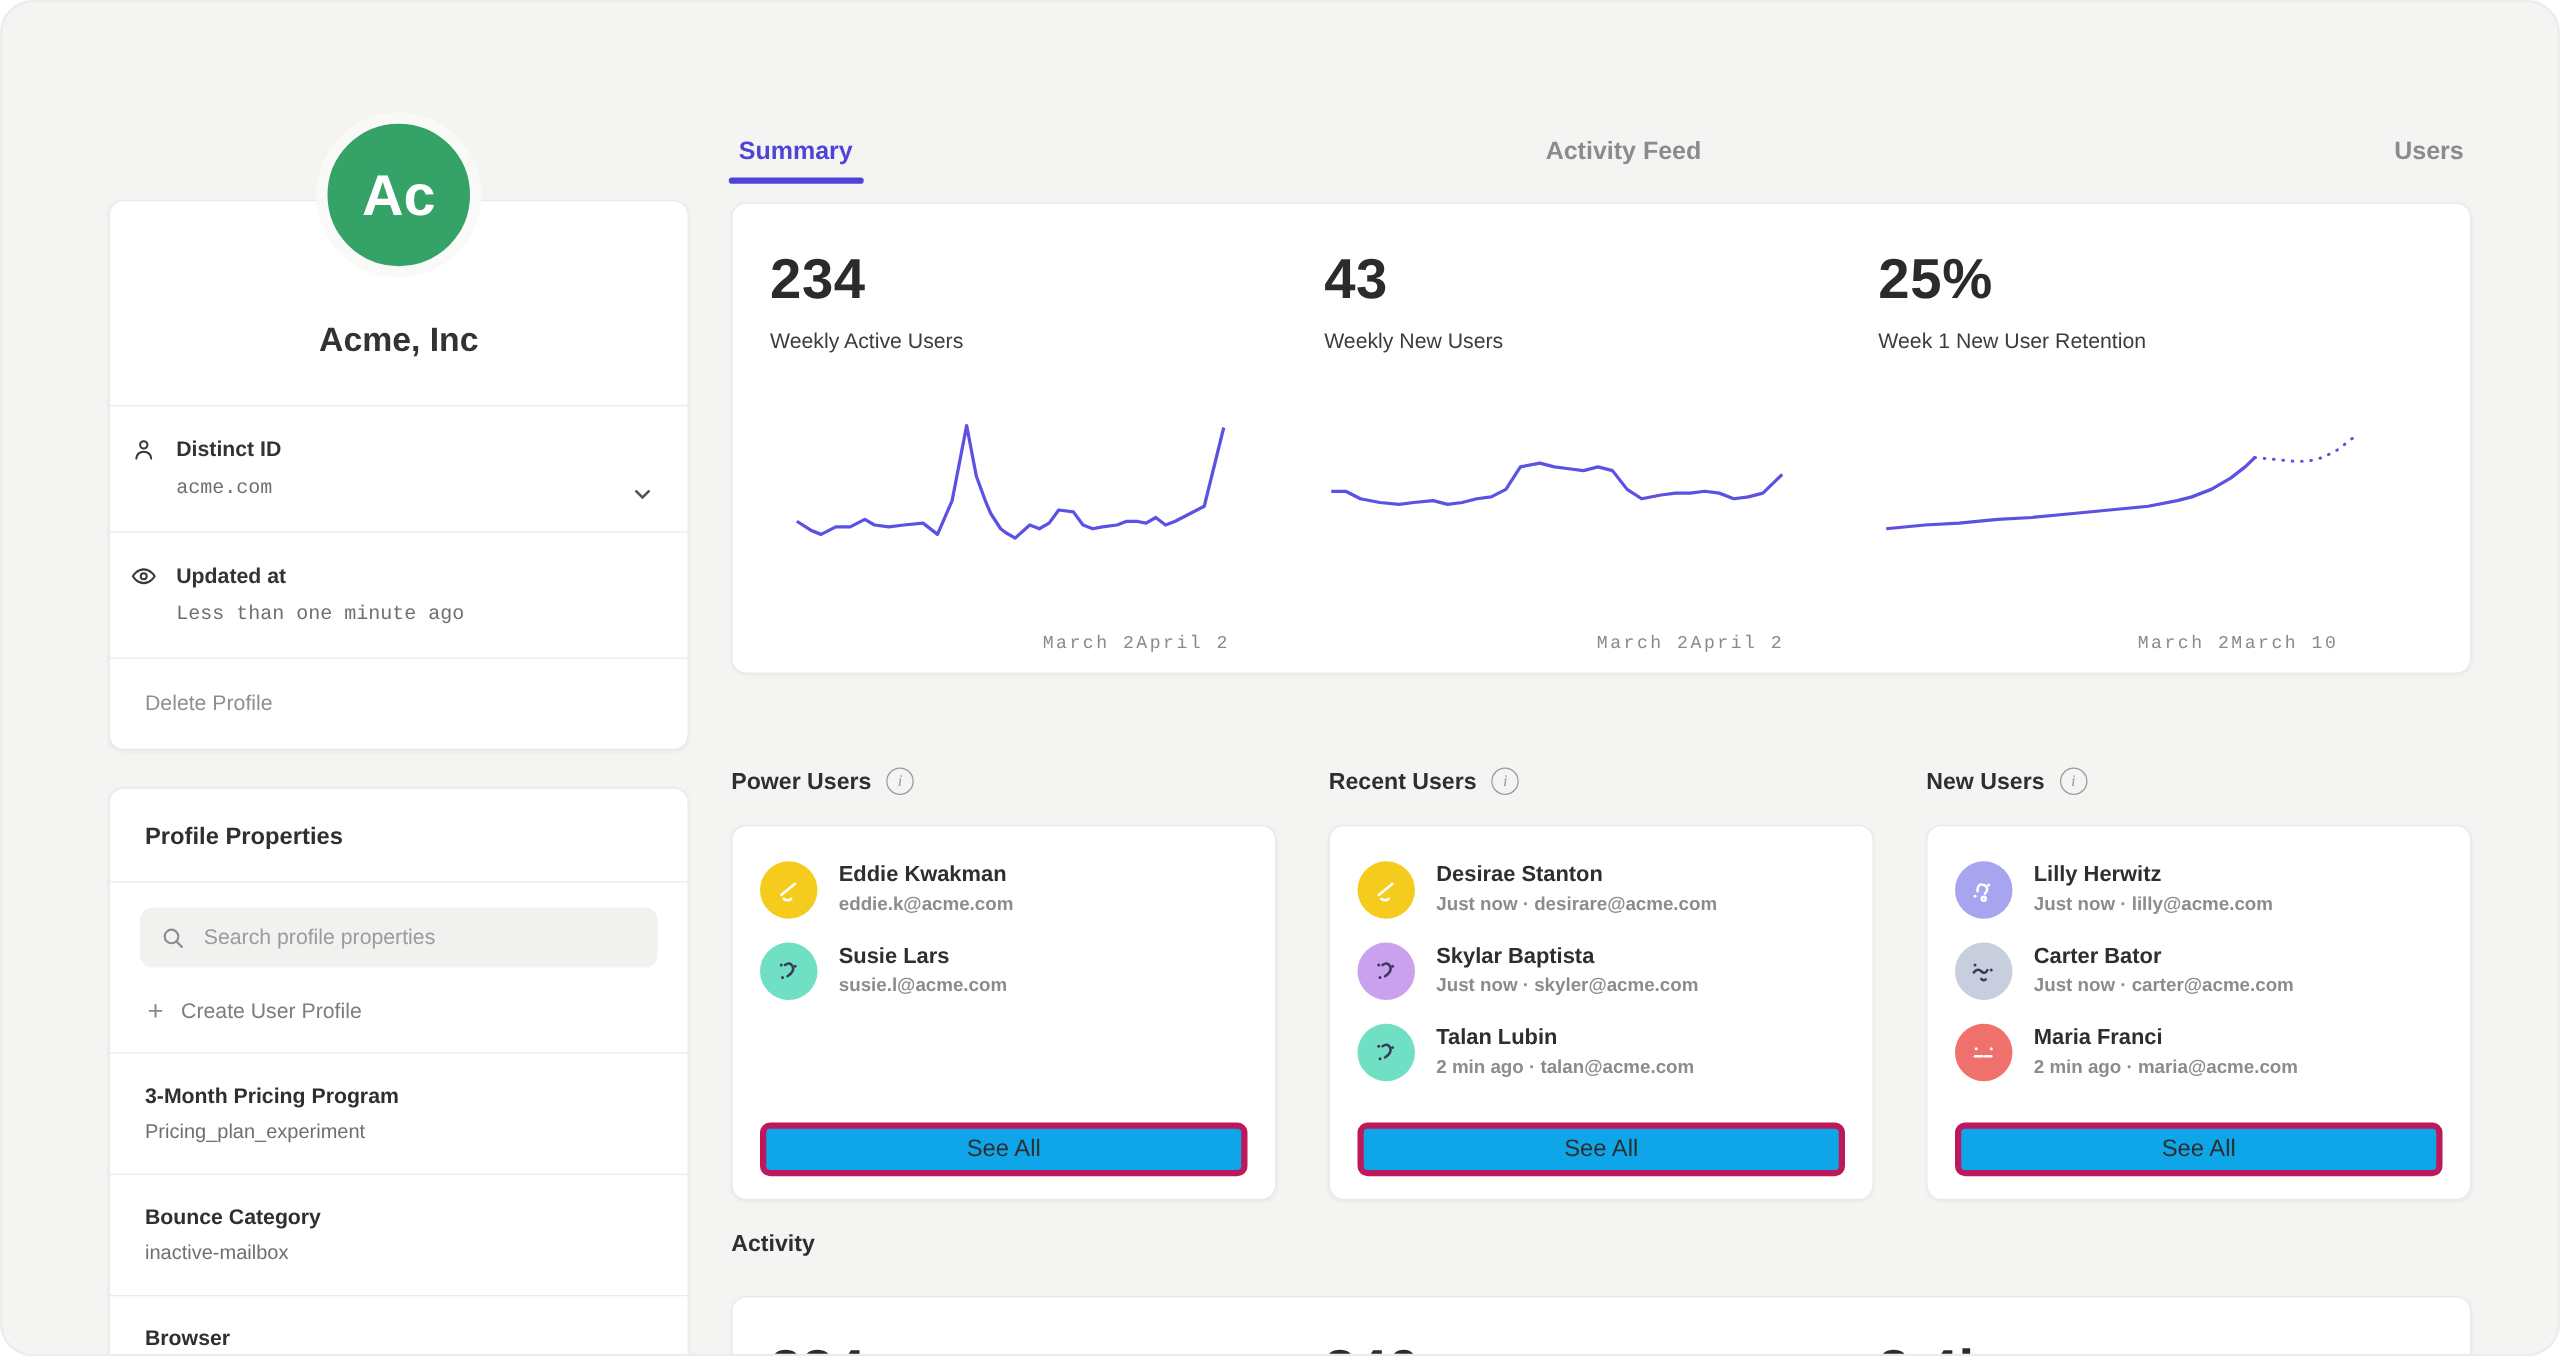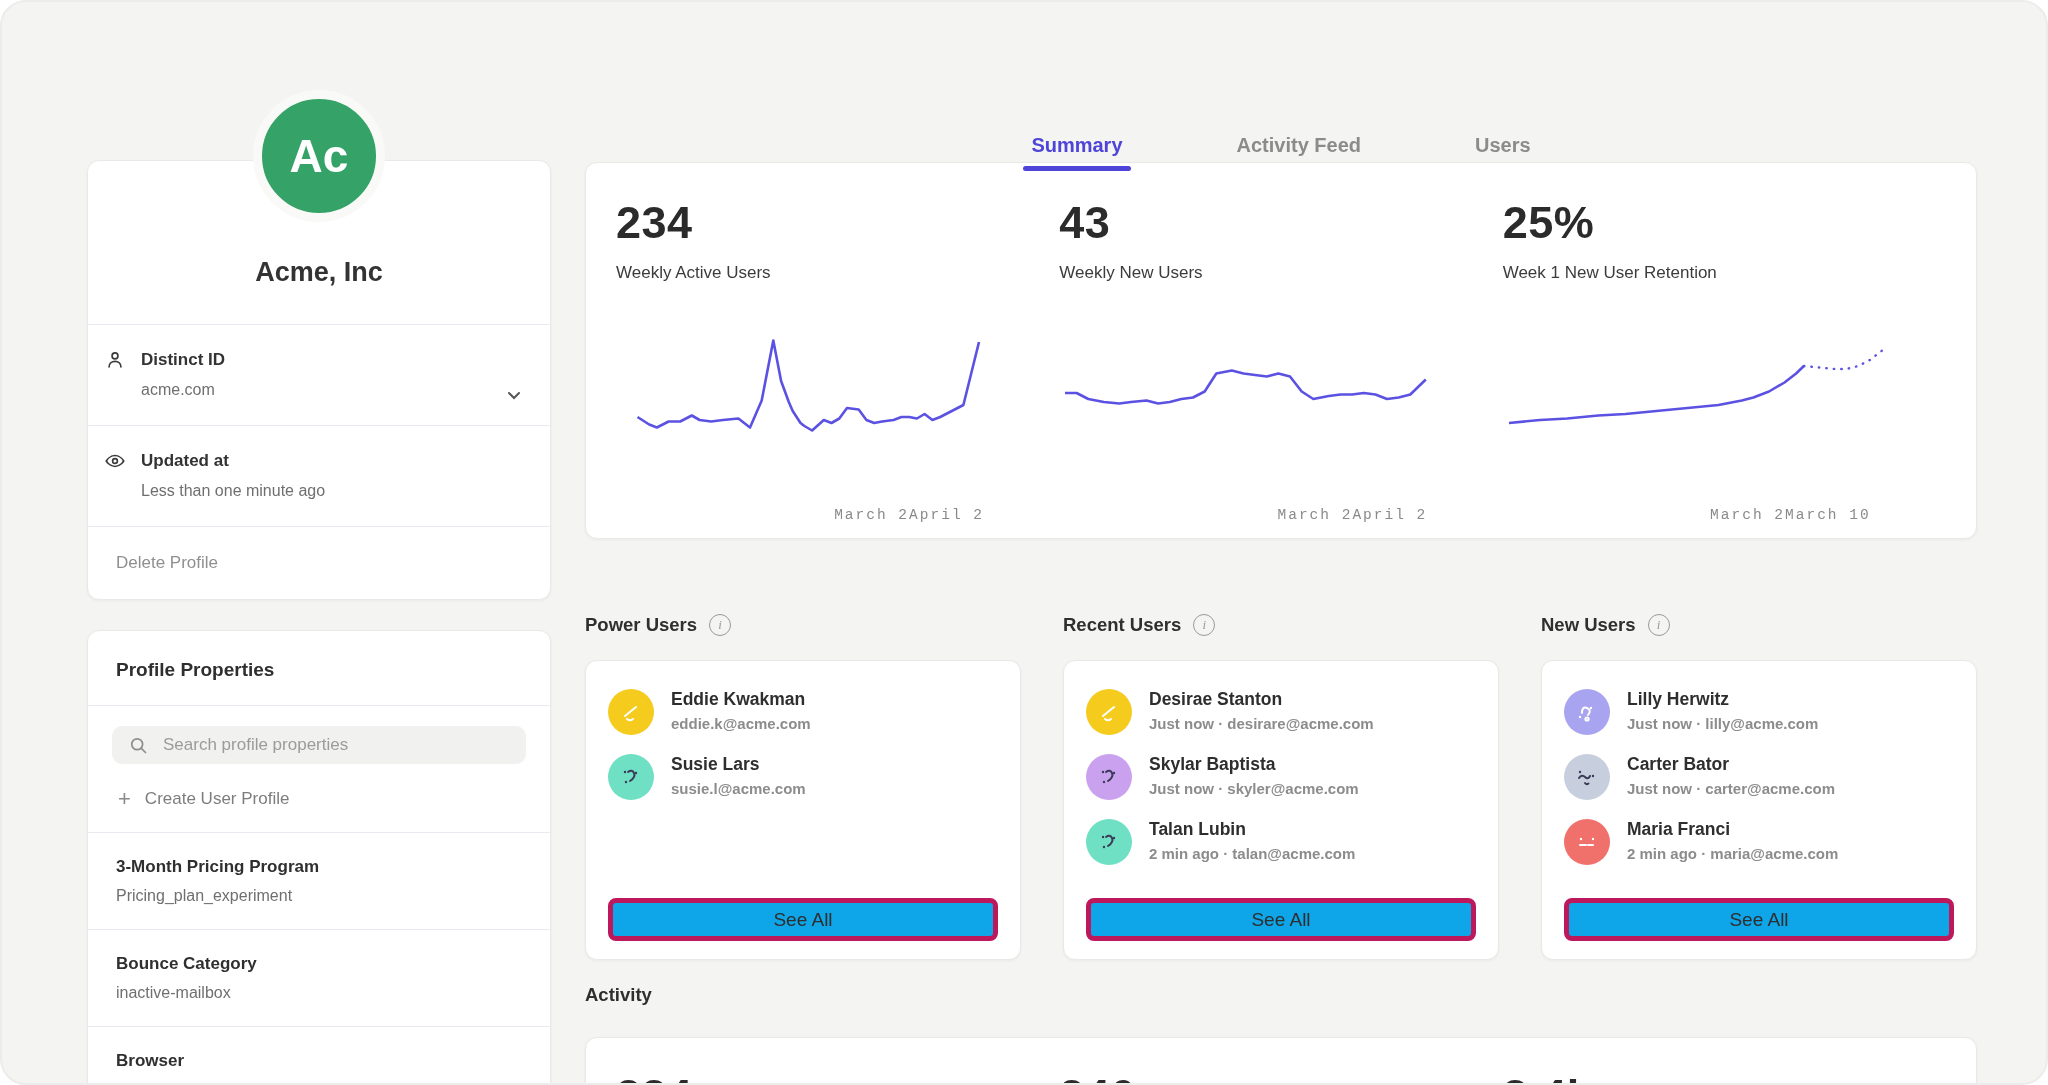--- a/index.html
+++ b/index.html
@@ -20,45 +20,45 @@
   .card{
     background:#fff;border:1px solid #e9e9e7;border-radius:12px;
     box-shadow:0 1px 3px rgba(30,30,50,.05);
   }
   .profile-card{position:relative;margin-top:158px;z-index:2;}
   .profile-name{padding:96px 20px 36px;text-align:center;font-size:27px;font-weight:700;color:#333;}
   .divider{height:1px;background:#e9e9f2;}
   .field-row{padding:24px 16px 26px;}
   .field-head{display:flex;align-items:center;gap:15px;}
   .field-label{font-size:17px;font-weight:700;color:#333;}
-  .field-value{margin:10px 0 0 37px;font-size:16px;color:#6f6f6f;}
+  .field-value{margin:10px 0 0 37px;font-size:16px;color:#6f6f6f;font-family:Liberation Mono, monospace;}
   .field-icon{width:22px;height:22px;flex:0 0 22px;color:#3a3a3a;}
   .field-icon svg{width:22px;height:22px;display:block;}
   .chevron{position:absolute;right:26px;top:60px;color:#555;}
   .delete-row{padding:26px 28px;font-size:17px;color:#8f8f8f;cursor:pointer;}
   .properties-card{margin-top:30px;height:620px;}
   .prop-title{padding:28px 28px 24px;font-size:19px;font-weight:700;color:#2f2f2f;}
   .search-pill{
-    margin:20px 24px 6px;height:38px;background:#f1f1ef;border-radius:10px;
+    margin:20px 24px 6px;height:48px;background:#f1f1ef;border-radius:10px;
     display:flex;align-items:center;gap:12px;padding:0 16px;
   }
   .search-pill input{
     border:none;background:transparent;outline:none;flex:1;
     font-size:17px;color:#444;font-family:"Liberation Sans",sans-serif;
   }
   .search-pill input::placeholder{color:#9b9b9b;}
   .search-icon{color:#8f8f8f;display:flex;}
   .create-row{display:flex;align-items:center;gap:14px;padding:18px 30px 22px;color:#7d7d7d;font-size:17px;cursor:pointer;}
   .plus-icon{font-size:22px;line-height:1;color:#8a8a8a;}
   .prop-item{padding:24px 28px;}
   .prop-label{font-size:17px;font-weight:700;color:#2f2f2f;}
   .prop-value{margin-top:10px;font-size:16px;color:#6f6f6f;}
   
   .main{position:absolute;left:583px;top:0;width:1392px;}
-  .tabs{position:absolute;top:132px;left:0;width:100%;display:flex;justify-content:center;gap:102px;z-index:2;}
+  .tabs{position:absolute;top:108px;left:0;width:100%;display:flex;justify-content:space-between;gap:102px;z-index:2;}
   .tab{font-size:20px;font-weight:700;color:#8b8b8b;padding:0 6px 12px;cursor:pointer;position:relative;}
   .tab.active{color:#4f44d8;}
   .tab.active::after{
     content:"";position:absolute;left:50%;transform:translateX(-50%);bottom:-2px;
     width:108px;height:5px;border-radius:3px;background:#4f44d8;
   }
   .summary-card{position:absolute;top:160px;left:0;width:1392px;height:377px;
     display:grid;grid-template-columns:1fr 1fr 1fr;padding:34px 30px 28px;}
   .stat-col{position:relative;}
   .stat-value{font-size:45px;font-weight:700;color:#2b2b2b;letter-spacing:.5px;}

